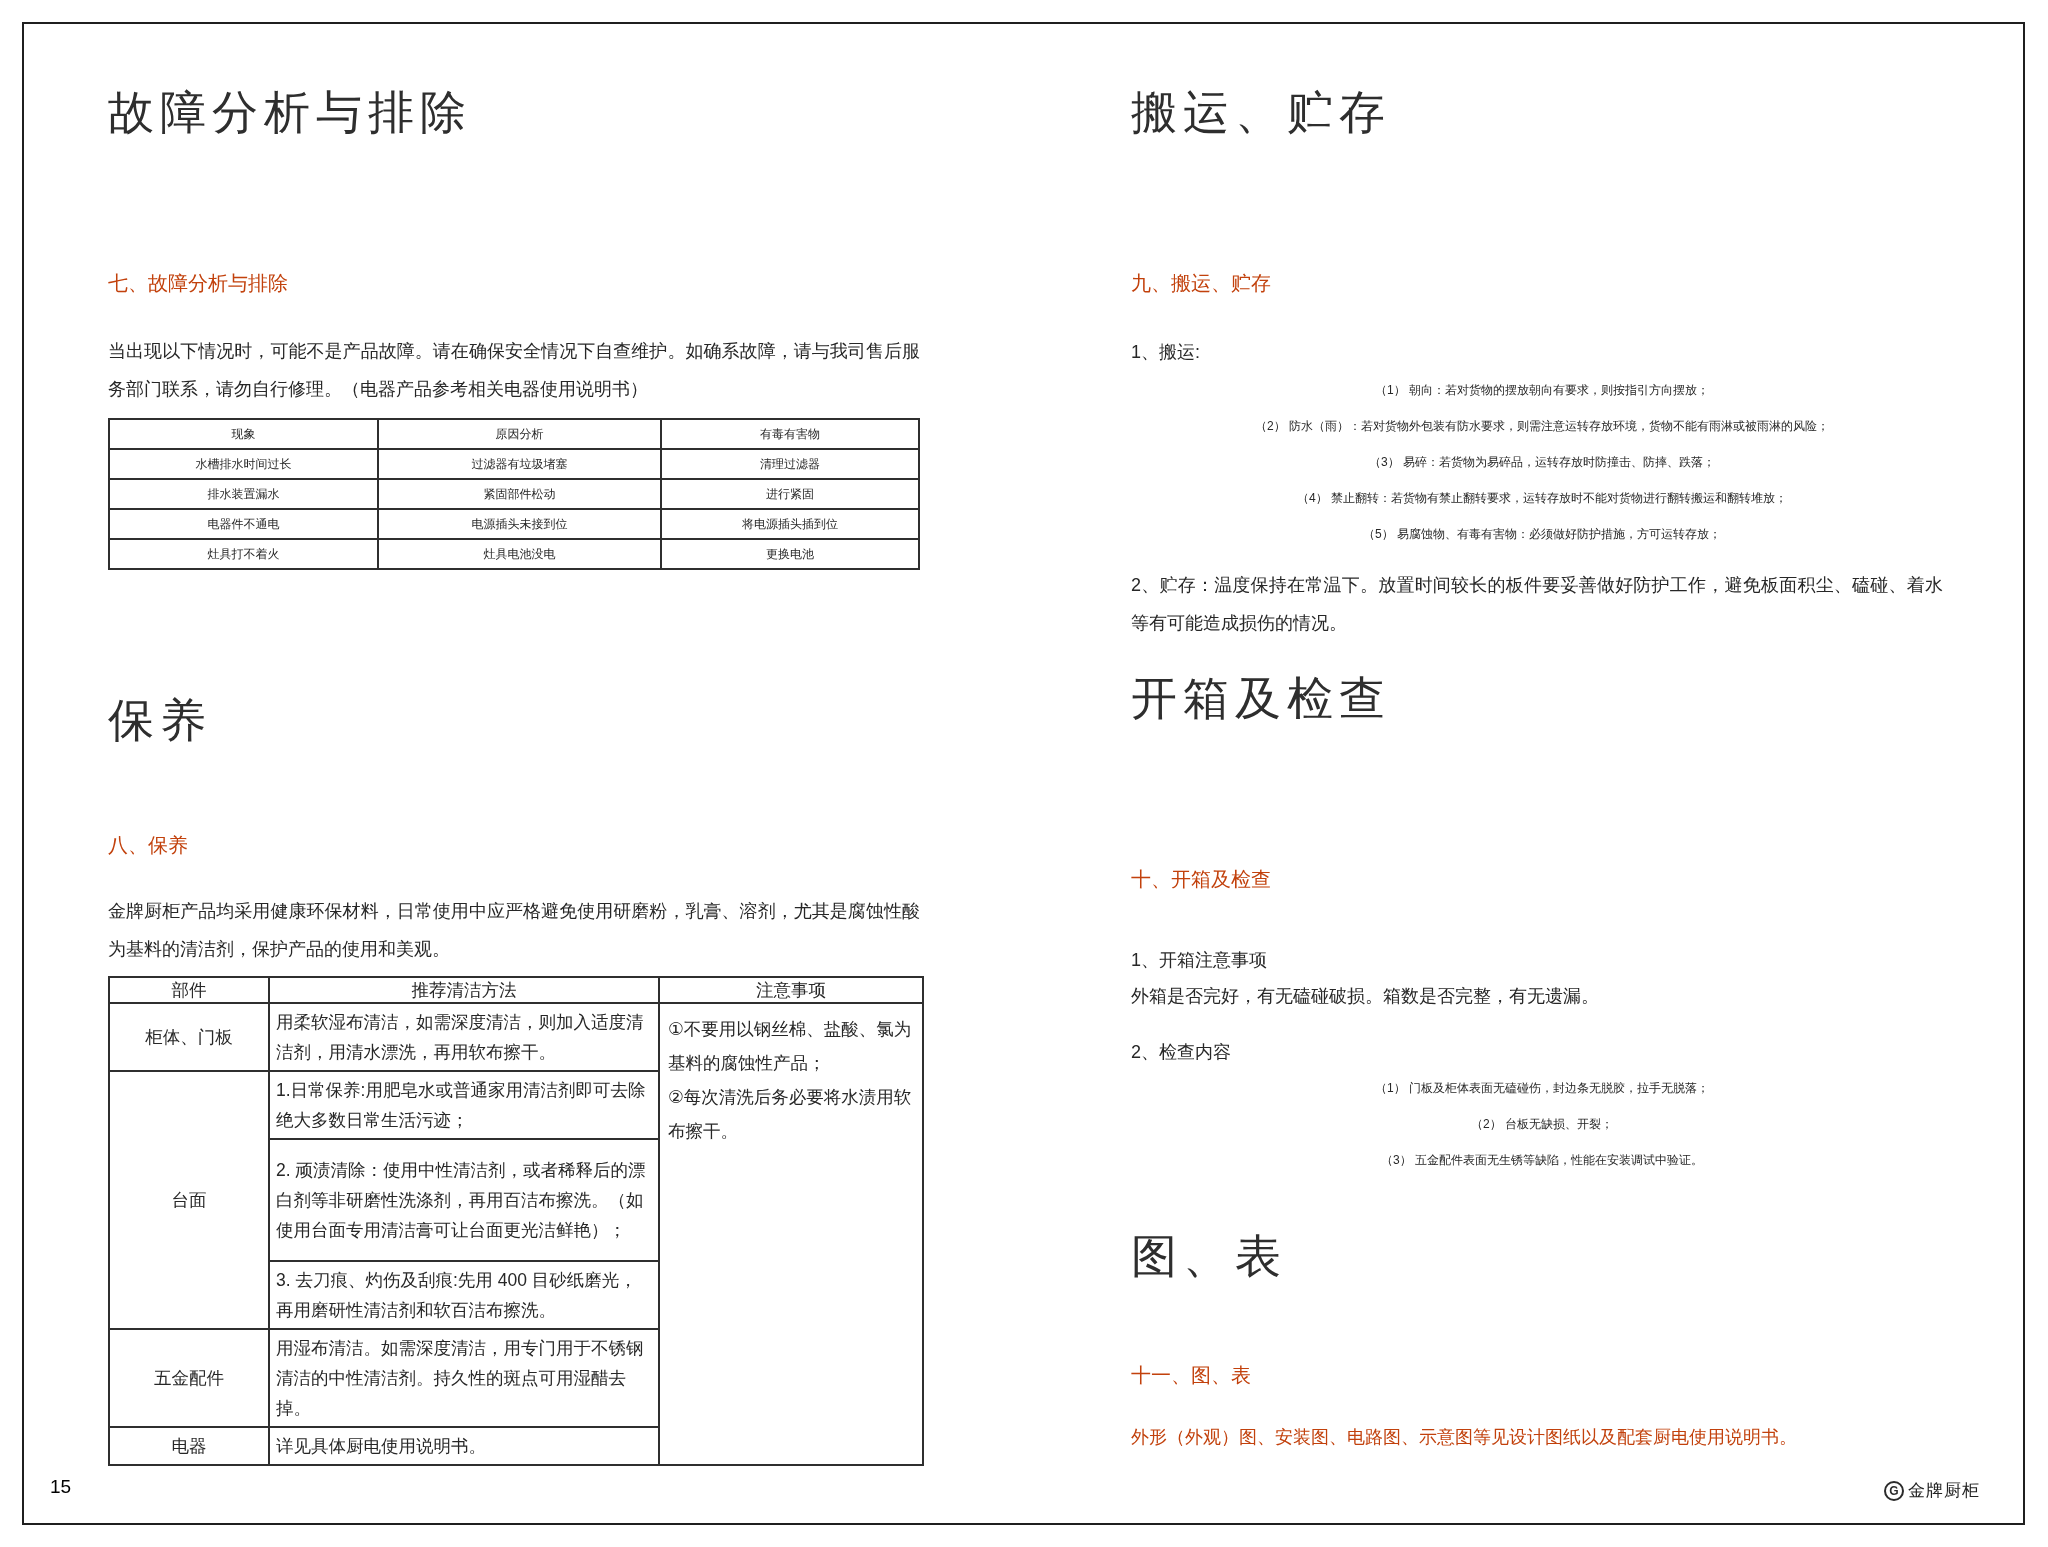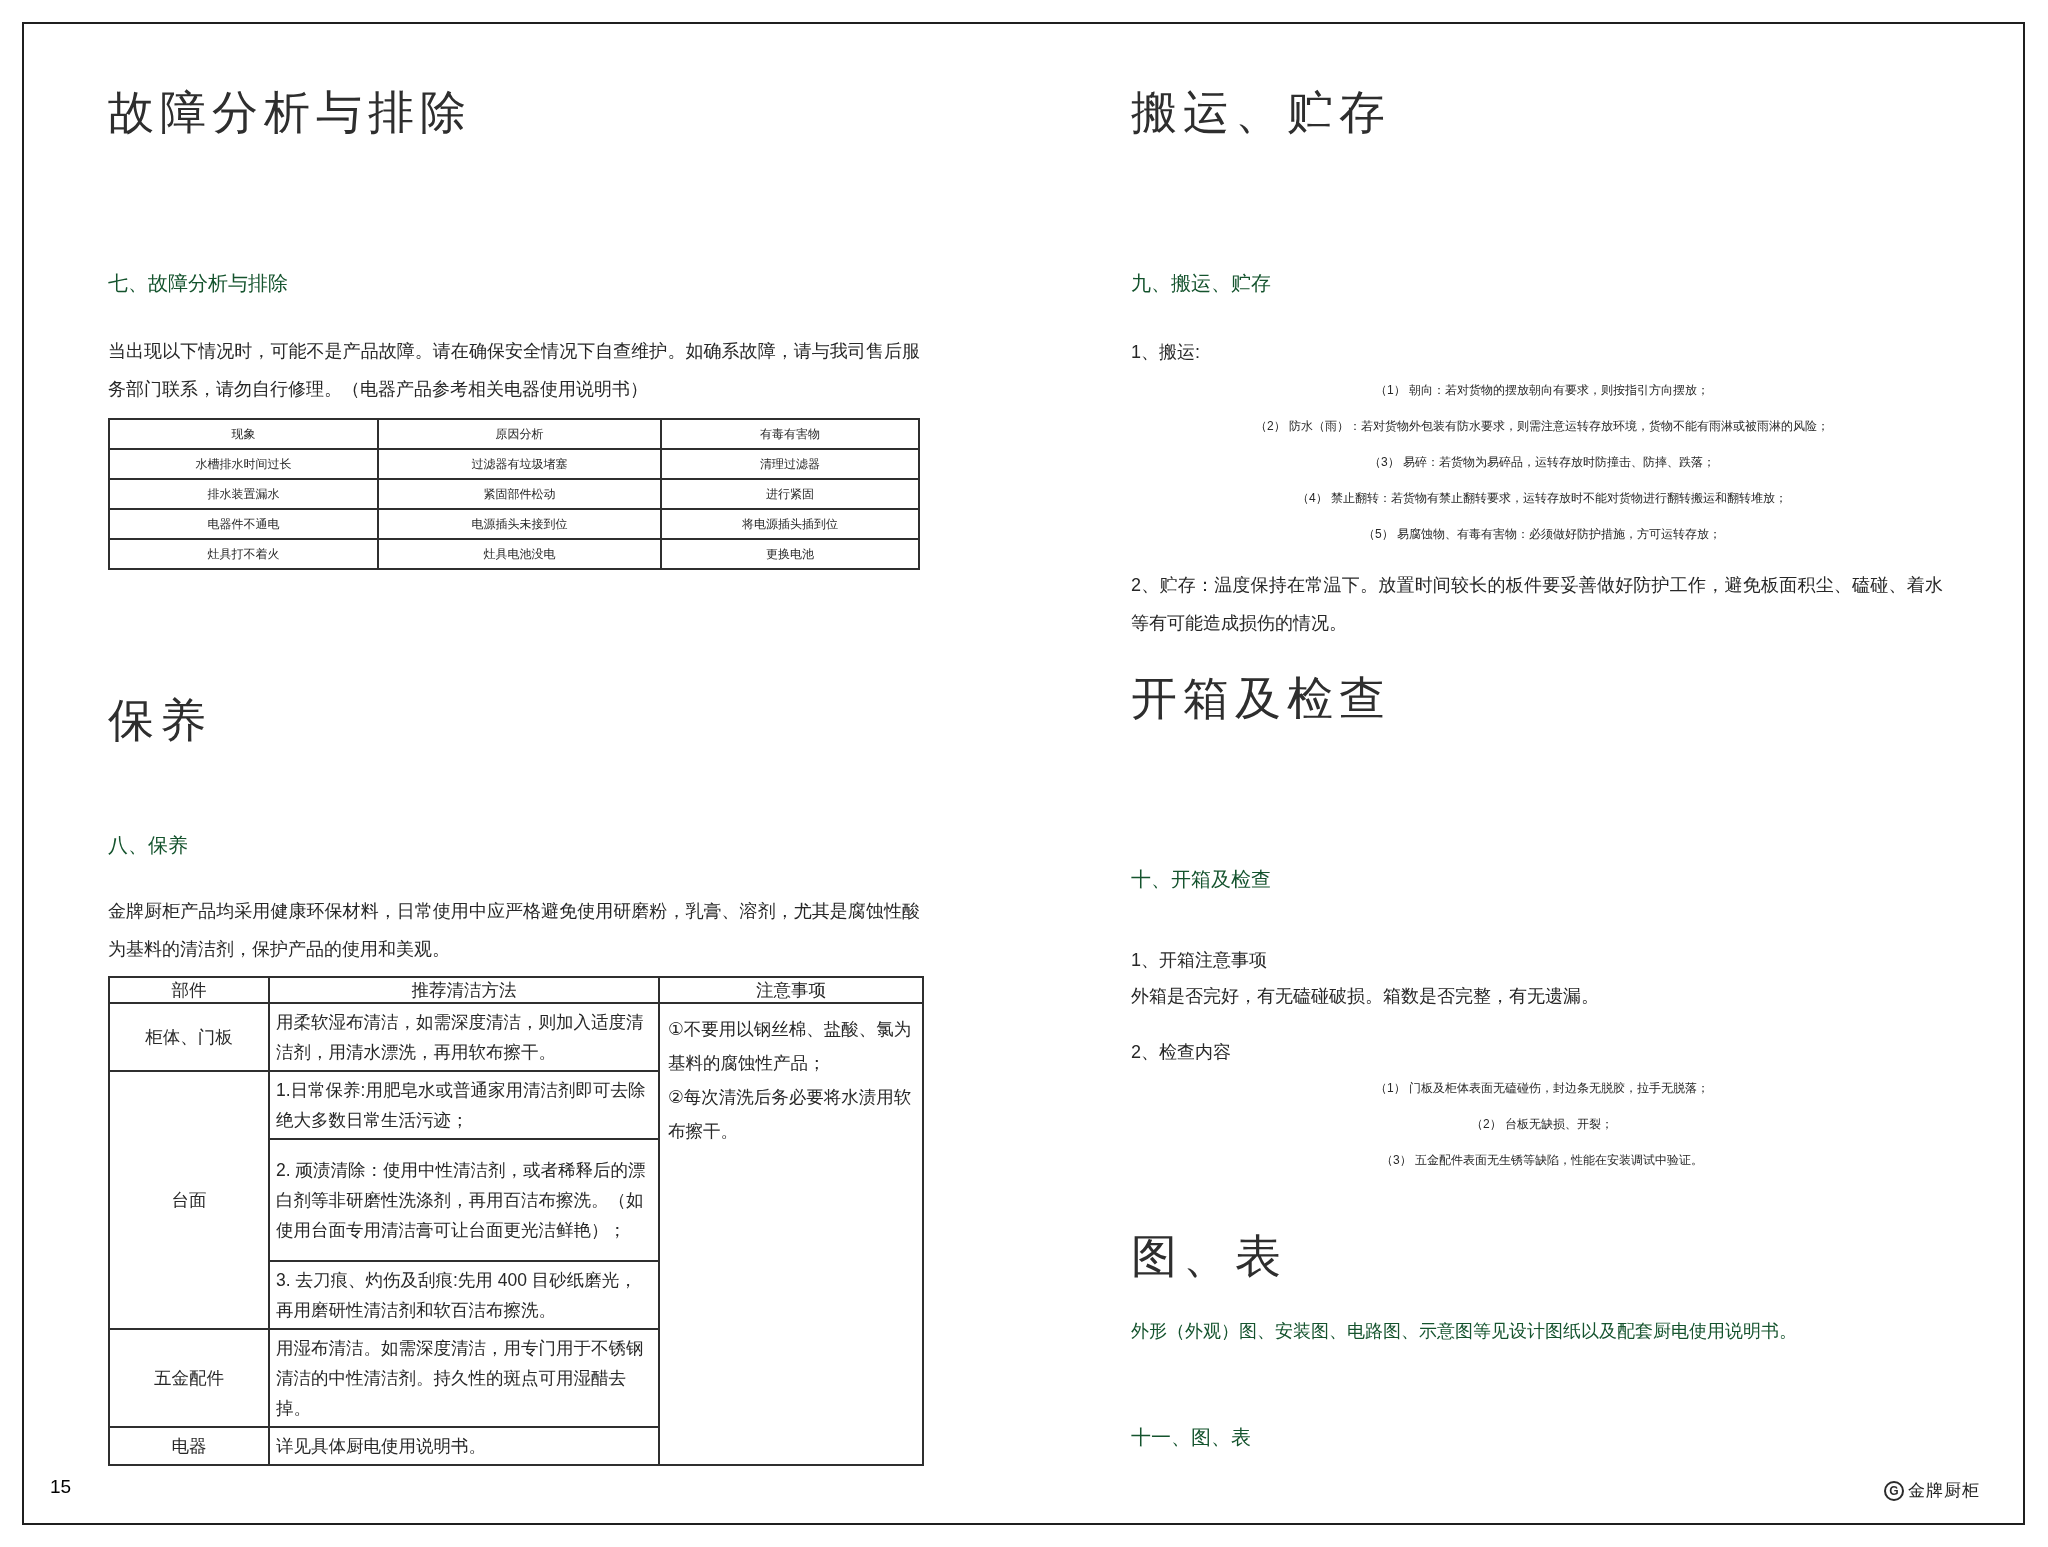--- a/index.html
+++ b/index.html
@@ -5,21 +5,21 @@
   * { margin:0; padding:0; box-sizing:border-box; }
   html,body { background:#ffffff; }
   body { font-family:"Liberation Sans","DejaVu Sans",sans-serif; color:#272727; }
   .canvas { position:relative; width:2048px; height:1547px; background:#ffffff; overflow:hidden; }
   .page-border { position:absolute; left:22px; top:22px; width:2003px; height:1503px;
                  border:2px solid #1f1f1f; background:transparent; }
   .col { position:absolute; top:0; width:812px; }
   .col-left { left:108px; }
   .col-right { left:1131px; }
   .h-big { font-size:46px; line-height:52px; letter-spacing:6px; color:#2e2e2e; font-weight:400; }
-  .subtitle { font-size:20px; line-height:26px; color:#14532d; }
+  .subtitle { font-size:20px; line-height:26px; color:#c2410c; }
   .body-p { font-size:18px; line-height:38px; text-align:justify; }
   .line36 { font-size:18px; line-height:36px; }
   .list-item { font-size:12px; line-height:36px; text-indent:10px;text-align:center; }
   
   .mt-title { margin-top:86px; }
   .mt-sub1 { margin-top:132px; }
   .mt-p1 { margin-top:36px; }
   .mt-t1 { margin-top:10px; }
   .mt-care { margin-top:124px; }
   .mt-sub2 { margin-top:86px; }
@@ -176,22 +176,22 @@
     <div class="line36 mt-unbox">1、开箱注意事项</div>
     <div class="line36">外箱是否完好，有无磕碰破损。箱数是否完整，有无遗漏。</div>
     <div class="line36 mt-check">2、检查内容</div>
     <div>
       <div class="list-item">（1） 门板及柜体表面无磕碰伤，封边条无脱胶，拉手无脱落；</div>
       <div class="list-item">（2） 台板无缺损、开裂；</div>
       <div class="list-item">（3） 五金配件表面无生锈等缺陷，性能在安装调试中验证。</div>
     </div>
 
     <div class="h-big mt-fig">图、表</div>
+    <div class="subtitle mt-sub4">十一、图、表</div>
     <div class="subtitle mt-figtext" style="font-size:18px;">外形（外观）图、安装图、电路图、示意图等见设计图纸以及配套厨电使用说明书。</div>
-    <div class="subtitle mt-sub4">十一、图、表</div>
   </div>
 
   <div class="page-num">15</div>
   <div class="brand">
     <span class="logo-mark">
       <span>G</span>
     </span>
     <span class="brand-text">金牌厨柜</span>
   </div>
 </div>

